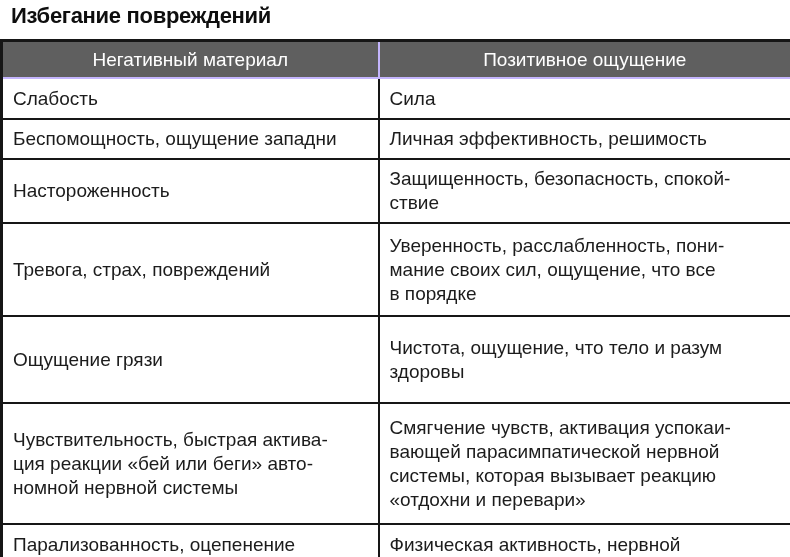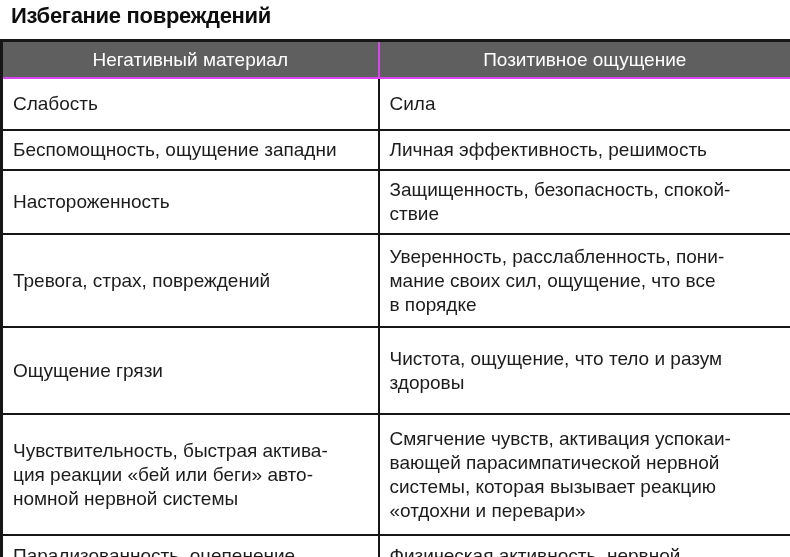--- a/index.html
+++ b/index.html
@@ -30,34 +30,34 @@
     border-bottom-width: 5px;
   }
   table.compare-table th {
     background: #5f5f5f;
     color: #ffffff;
     font-weight: normal;
     font-size: 19px;
     height: 35px;
     text-align: center;
     vertical-align: middle;
-    border: 2px solid #d946ef;
+    border: 2px solid #c4b5fd;
     padding: 0;
   }
   table.compare-table td {
     border: 2px solid #161616;
     font-size: 19px;
     line-height: 24px;
     color: #1c1c1c;
     padding: 7px 10px;
     vertical-align: middle;
     white-space: pre-line;
     overflow: hidden;
   }
-  tbody tr:nth-child(1) { height: 52px; }
+  tbody tr:nth-child(1) { height: 41px; }
   tbody tr:nth-child(2) { height: 40px; }
   tbody tr:nth-child(3) { height: 52px; }
   tbody tr:nth-child(4) { height: 93px; }
   tbody tr:nth-child(5) { height: 87px; }
   tbody tr:nth-child(6) { height: 121px; }
   tbody tr:nth-child(7) { height: 44px; }
 </style>
 </head>
 <body>
 

